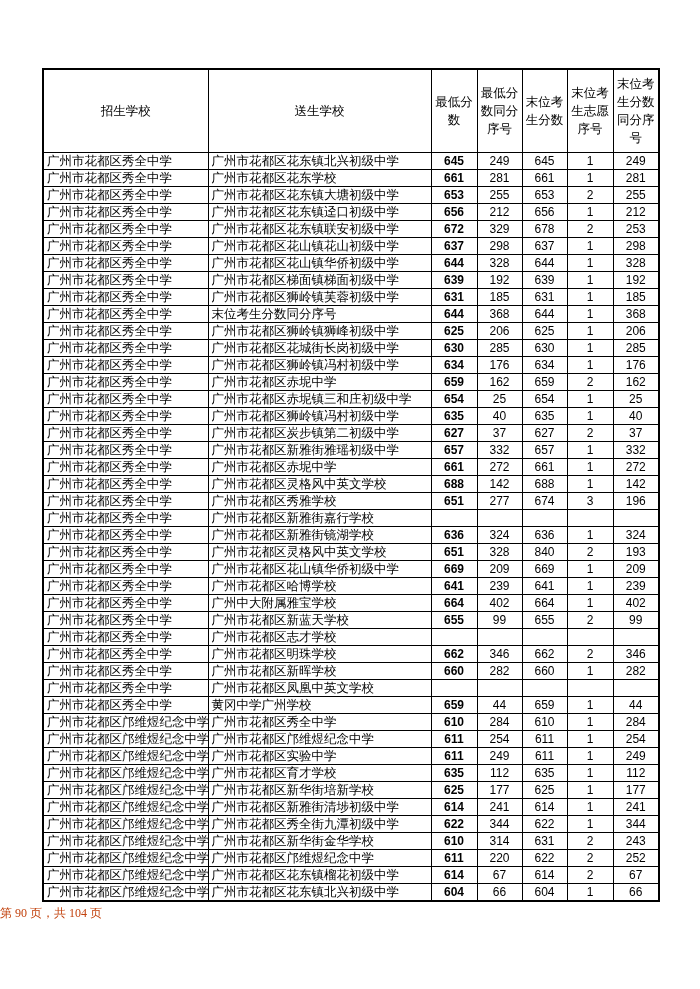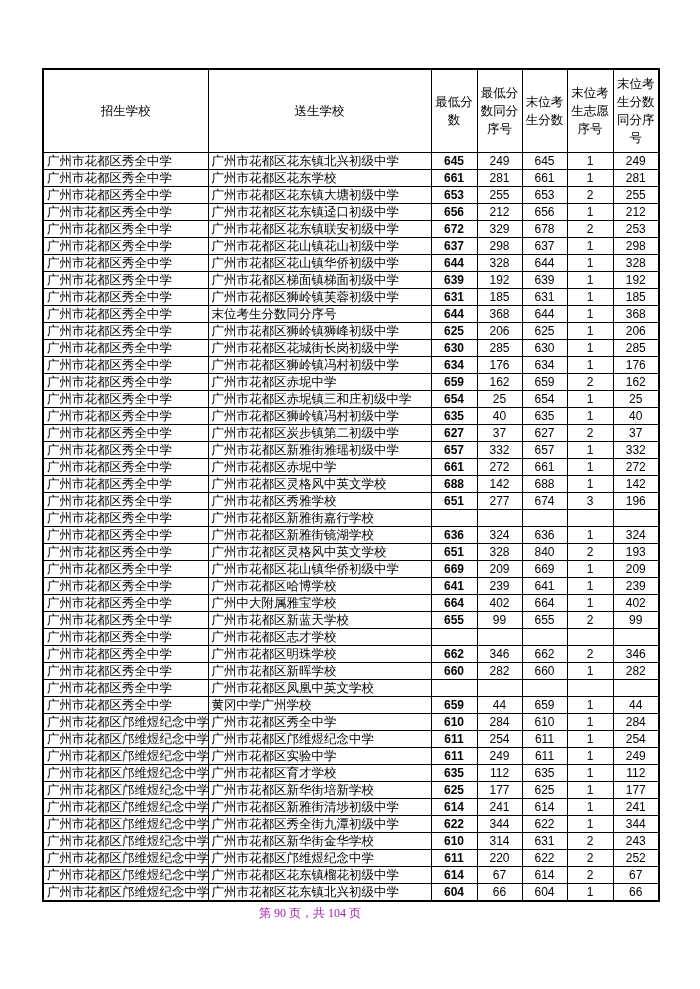--- a/index.html
+++ b/index.html
@@ -42,23 +42,22 @@
   tbody td.c0, tbody td.c1 { text-align:left; padding-left:3px; }
   tbody td.c2, tbody td.c3, tbody td.c4, tbody td.c5, tbody td.c6 {
     text-align:center;
     font-family:"Liberation Sans", sans-serif;
     font-size:12px;
   }
   tbody td.c2 { font-weight:bold; }
 
   .footer {
     position:absolute; top:905px; left:0; width:620px;
-    text-align:center;
     font-size:12px;
-    color:#a21caf;
+    color:#c2410c;
   }
 </style>
 </head>
 <body>
 
 <div class="sheet">
 
   <table class="scores">
     <colgroup>
       <col style="width:165px">

